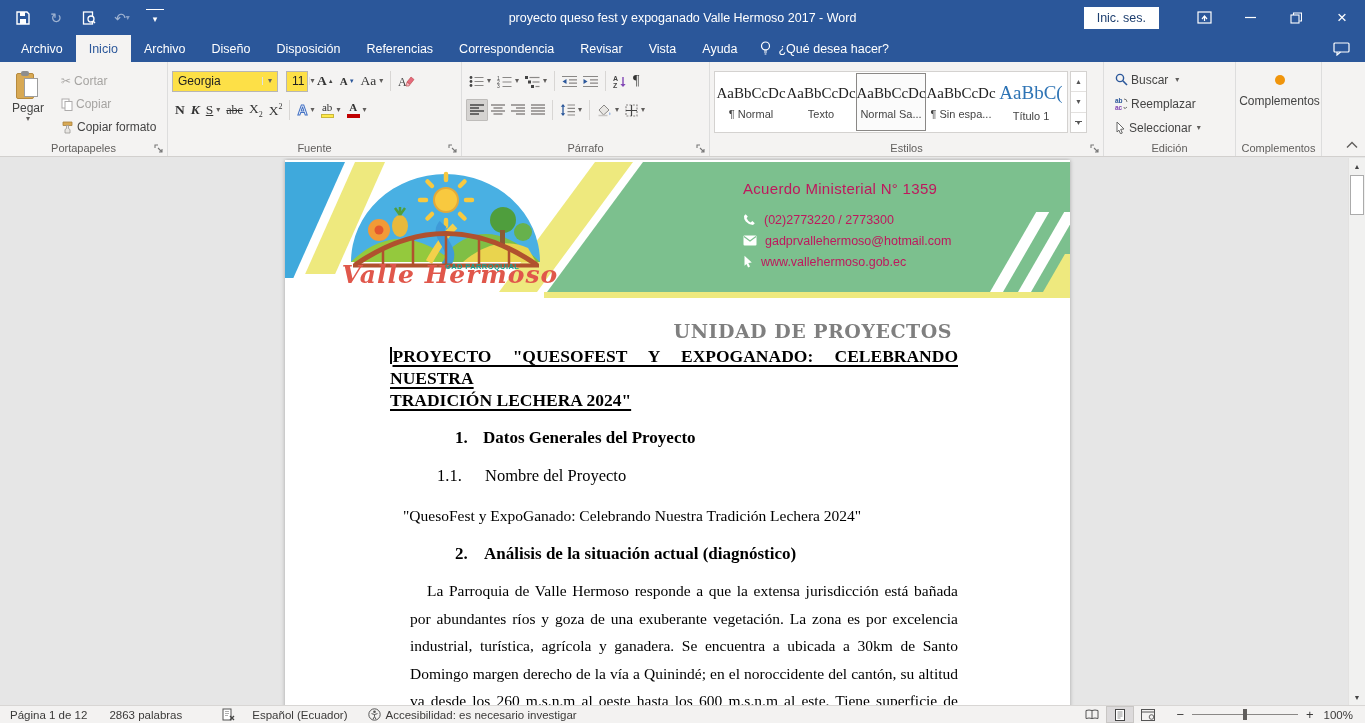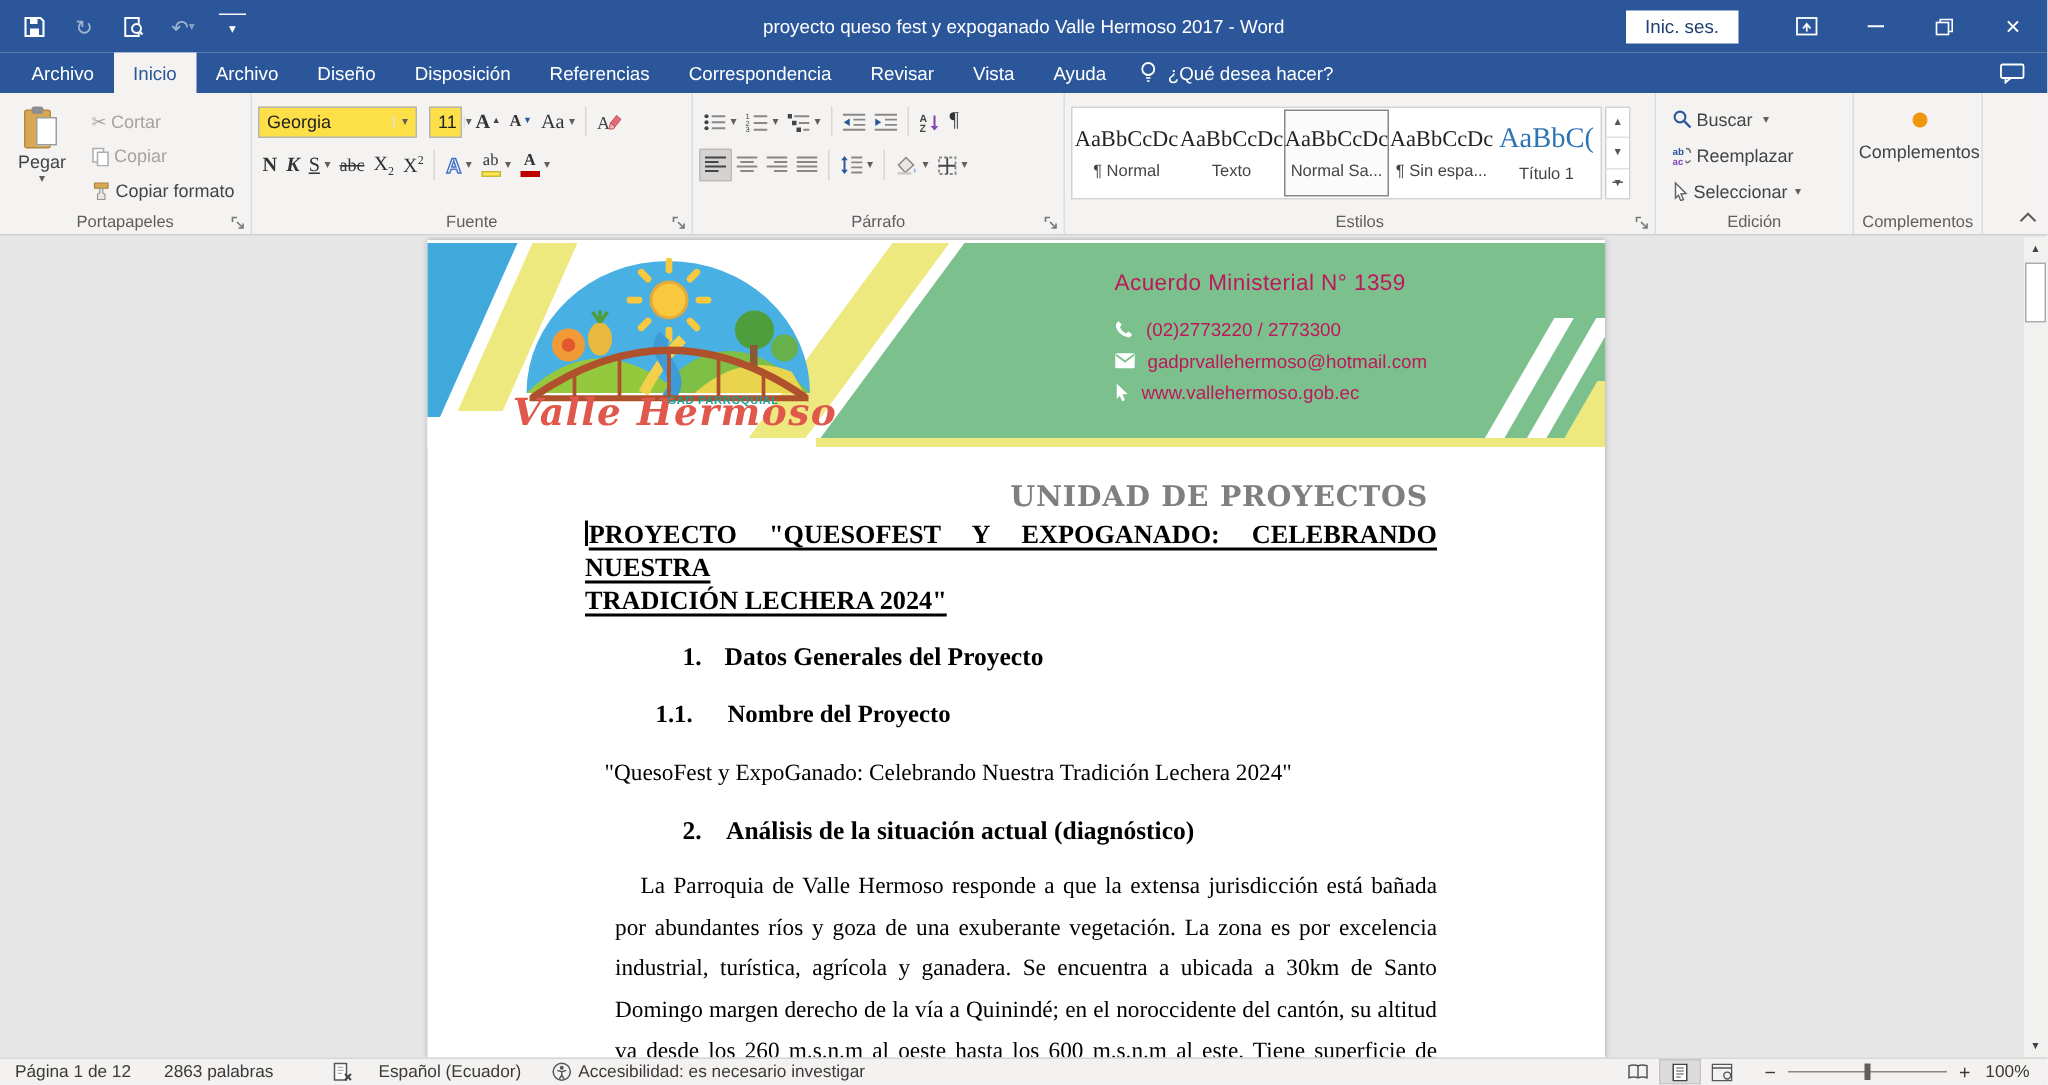--- a/index.html
+++ b/index.html
@@ -100,21 +100,21 @@
   .c-row svg{flex:none}
   
   .content{position:absolute;top:139px;left:0;right:0;padding:0 112px 0 105px;font-family:"Liberation Serif",serif;color:#000}
   .unit{margin-top:21px;text-align:right;padding-right:6px;font-family:"DejaVu Serif",serif;font-weight:bold;font-size:19px;color:#7f7f7f;letter-spacing:.5px}
   .dtitle{margin-top:3px;font-size:17.5px;font-weight:bold;line-height:22px}
   .dtitle .tline{text-decoration:underline;text-underline-offset:3px;text-decoration-thickness:1.5px}
   .jline{text-align:justify;-moz-text-align-last:justify;text-align-last:justify}
   .caret{display:inline-block;width:1.5px;height:17px;background:#000;vertical-align:-2px;margin-right:1px}
   .dh1{margin-top:17px;margin-left:65px;font-size:17px;font-weight:bold}
   .dh1 .num{display:inline-block;min-width:28px}
-  .dh11{margin-top:18px;margin-left:47px;font-size:16.5px;font-weight:bold}
+  .dh11{margin-top:18px;margin-left:47px;font-size:16.5px;font-weight:normal}
   .dh11 .num{display:inline-block;min-width:48px}
   .quote{margin-top:21px;margin-left:13px;font-size:15.5px}
   .dh2{margin-top:19px;margin-left:65px;font-size:17px;font-weight:bold}
   .dh2 .num{display:inline-block;min-width:29px}
   .bodyp{margin-top:13px;margin-left:20px;font-size:15.5px;line-height:27.6px;text-align:justify;text-indent:17px}
   .sq{text-decoration:underline;text-decoration-style:wavy;text-decoration-color:#d83b2f;text-decoration-thickness:1px;text-underline-offset:2px}
   
   .vscroll{position:absolute;right:0;top:0;bottom:0;width:17px;background:#f1f1f0;border-left:1px solid #e3e2e1}
   .vs-up,.vs-down{position:absolute;left:0;right:0;height:16px;display:flex;align-items:center;justify-content:center;font-size:7px;color:#444}
   .vs-up{top:0}.vs-down{bottom:0}

